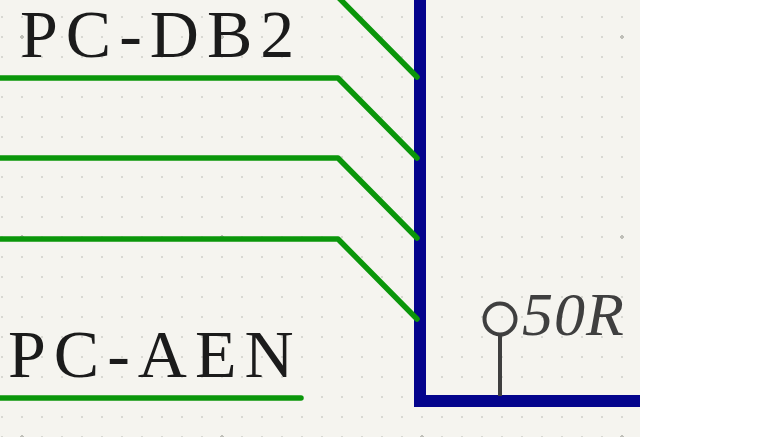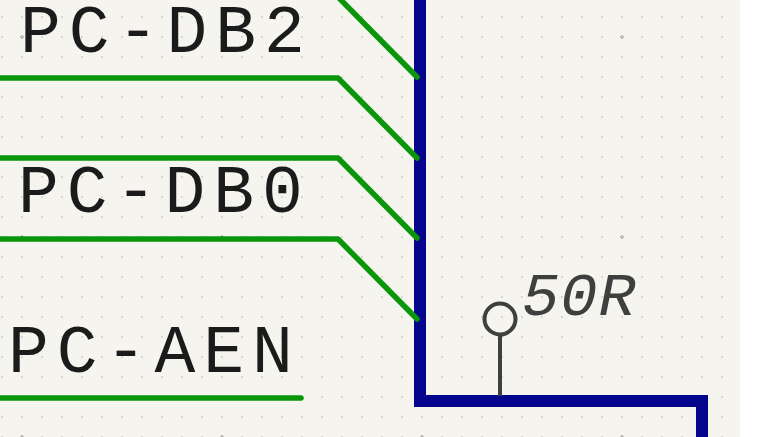--- a/index.html
+++ b/index.html
@@ -1,48 +1,48 @@
 <!DOCTYPE html>
 <html><head>
 <meta charset="utf-8">
 <style>
   html, body { margin: 0; padding: 0; }
   .canvas {
     position: relative;
-    width: 740px;
+    width: 640px;
     height: 437px;
     overflow: hidden;
     background-color: #F5F4EF;
     
     background-image:
       radial-gradient(circle, #BFBFB8 1.6px, rgba(0,0,0,0) 1.9px),
       radial-gradient(circle, #D8D8D2 1.05px, rgba(0,0,0,0) 1.35px);
     background-size: 200px 200px, 20px 20px;
     background-position: -78px -63px, -8px 7px;
-    font-family: Liberation Mono, monospace;
+    font-family: Liberation Serif, serif;
   }
   svg.wiring {
     position: absolute;
     left: 0; top: 0;
   }
   .net-label {
     position: absolute;
     font-size: 68px;
     line-height: 1;
     letter-spacing: 8px;
     color: #1B1B1B;
     white-space: nowrap;
   }
   .lbl-db2 { left: 20px; top: 0px; }
   .lbl-db1 { left: 20px; top: 80px; }
   .lbl-db0 { left: 18px; top: 160px; }
   .lbl-aen { left: 8px;  top: 320px; }
   .pin-text {
     position: absolute;
-    left: 522px; top: 268px;
+    left: 522px; top: 283px;
     font-size: 62px;
     line-height: 1;
     font-style: italic;
     letter-spacing: 1px;
     color: #3F3F3F;
     white-space: nowrap;
     text-align: right;
   }
 </style>
 </head>
@@ -60,18 +60,17 @@
     <polyline fill="none" stroke="#0A960A" stroke-width="5.5" stroke-linecap="round" stroke-linejoin="round" points="-6,239 338,239 417,319"></polyline>
     <polyline fill="none" stroke="#0A960A" stroke-width="5.5" stroke-linecap="round" stroke-linejoin="round" points="-6,398 301,398"></polyline>
 
     <g>
       <polyline fill="none" stroke="#3F3F3F" stroke-width="4" stroke-linecap="butt" points="500,334 500,396"></polyline>
       <circle cx="500" cy="319" r="15.5" fill="none" stroke="#3F3F3F" stroke-width="4"></circle>
     </g>
   </svg>
 
   <div class="net-label lbl-db2">PC-DB2</div>
-  <div class="net-label lbl-db0">PC-DB0</div>
   <div class="net-label lbl-aen">PC-AEN</div>
 
   <div class="pin-text">50R</div>
 
 </div>
 
 </body></html>

